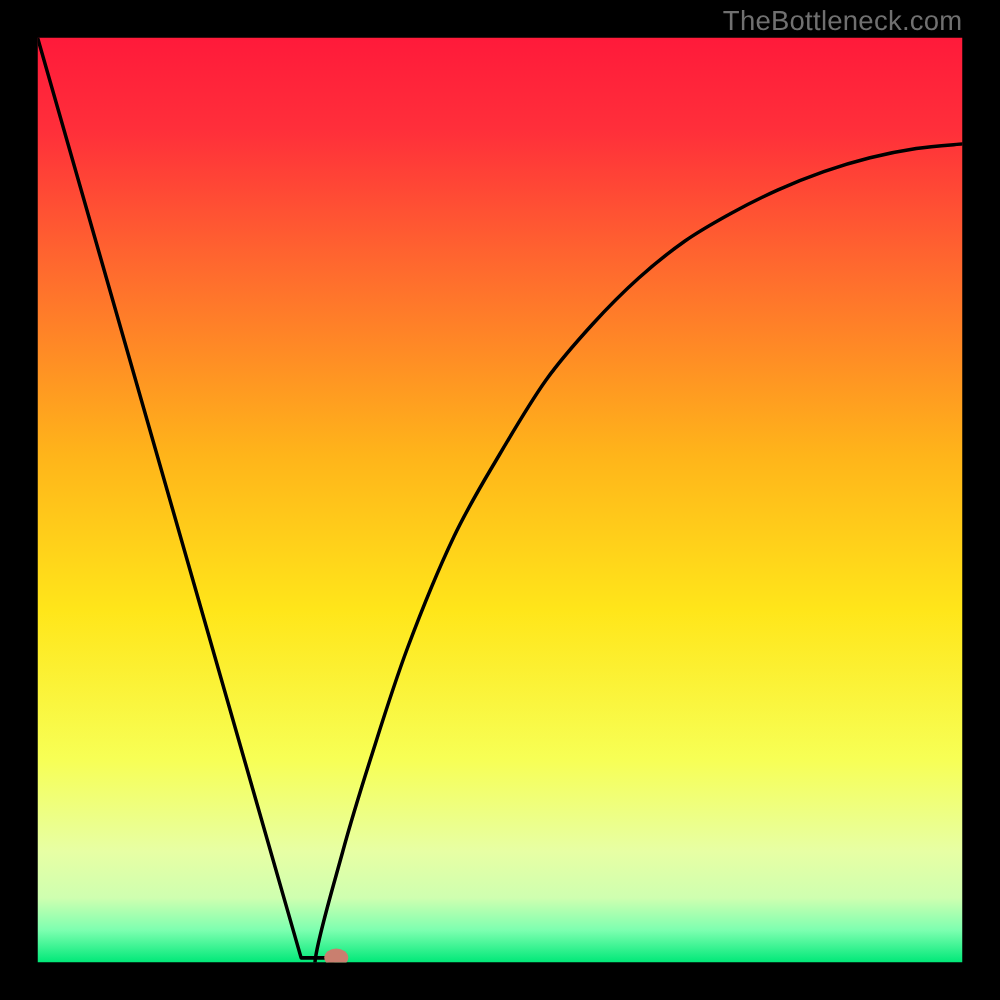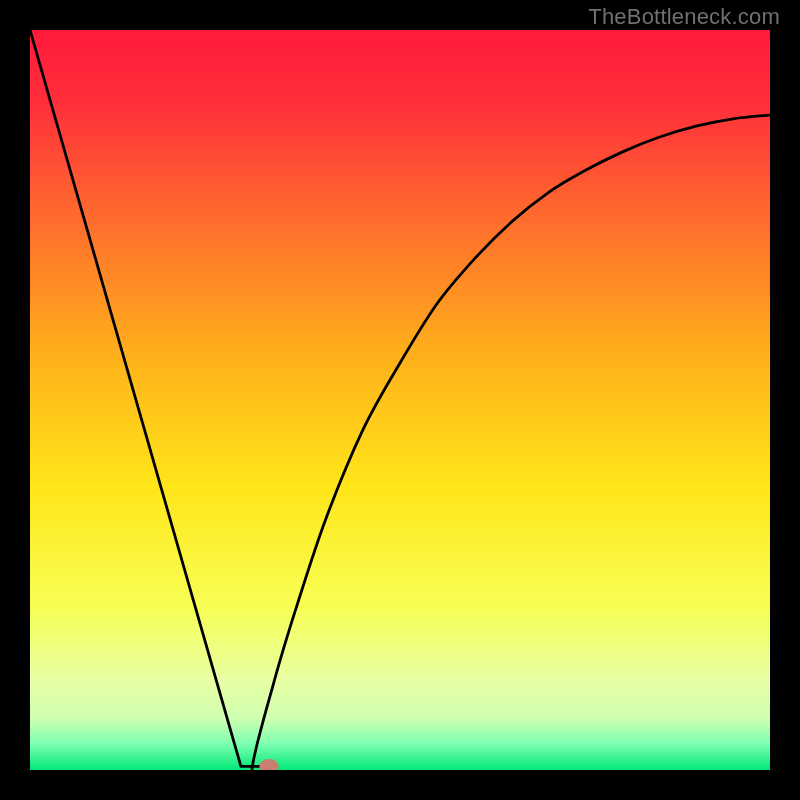--- a/index.html
+++ b/index.html
@@ -22,21 +22,21 @@
   .plot-area {
     position: absolute;
     left: 0;
     top: 0;
     width: 740px;
     height: 740px;
   }
   .watermark {
     position: absolute;
     top: 4px;
-    right: 20px;
+    right: 30px;
     color: #707070;
     font-size: 22px;
     font-weight: 500;
     letter-spacing: 0.2px;
   }
 </style>
 </head>
 <body>
 
 <div class="watermark">TheBottleneck.com</div>

